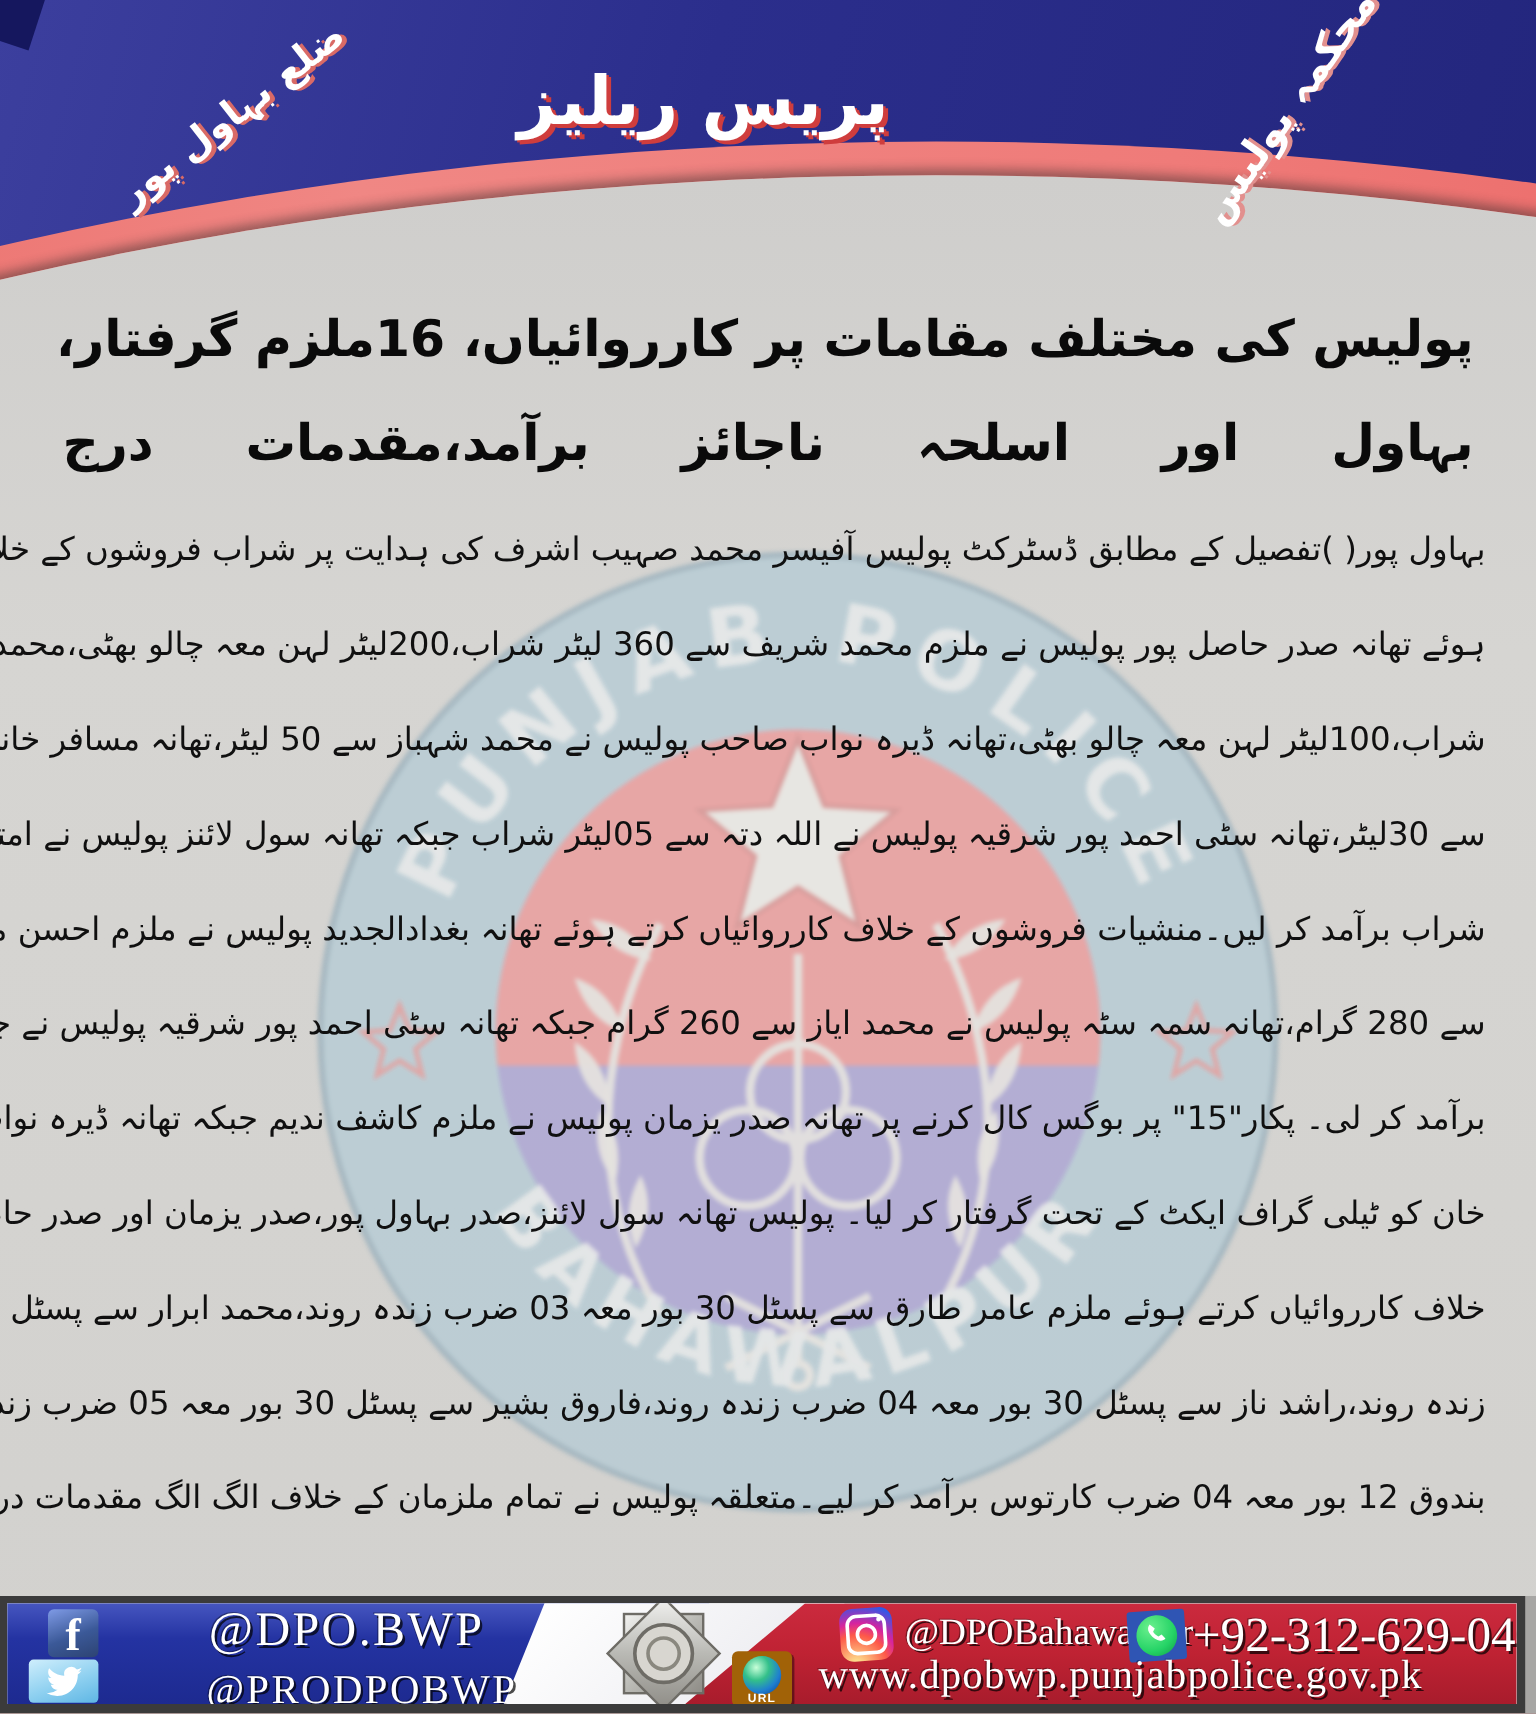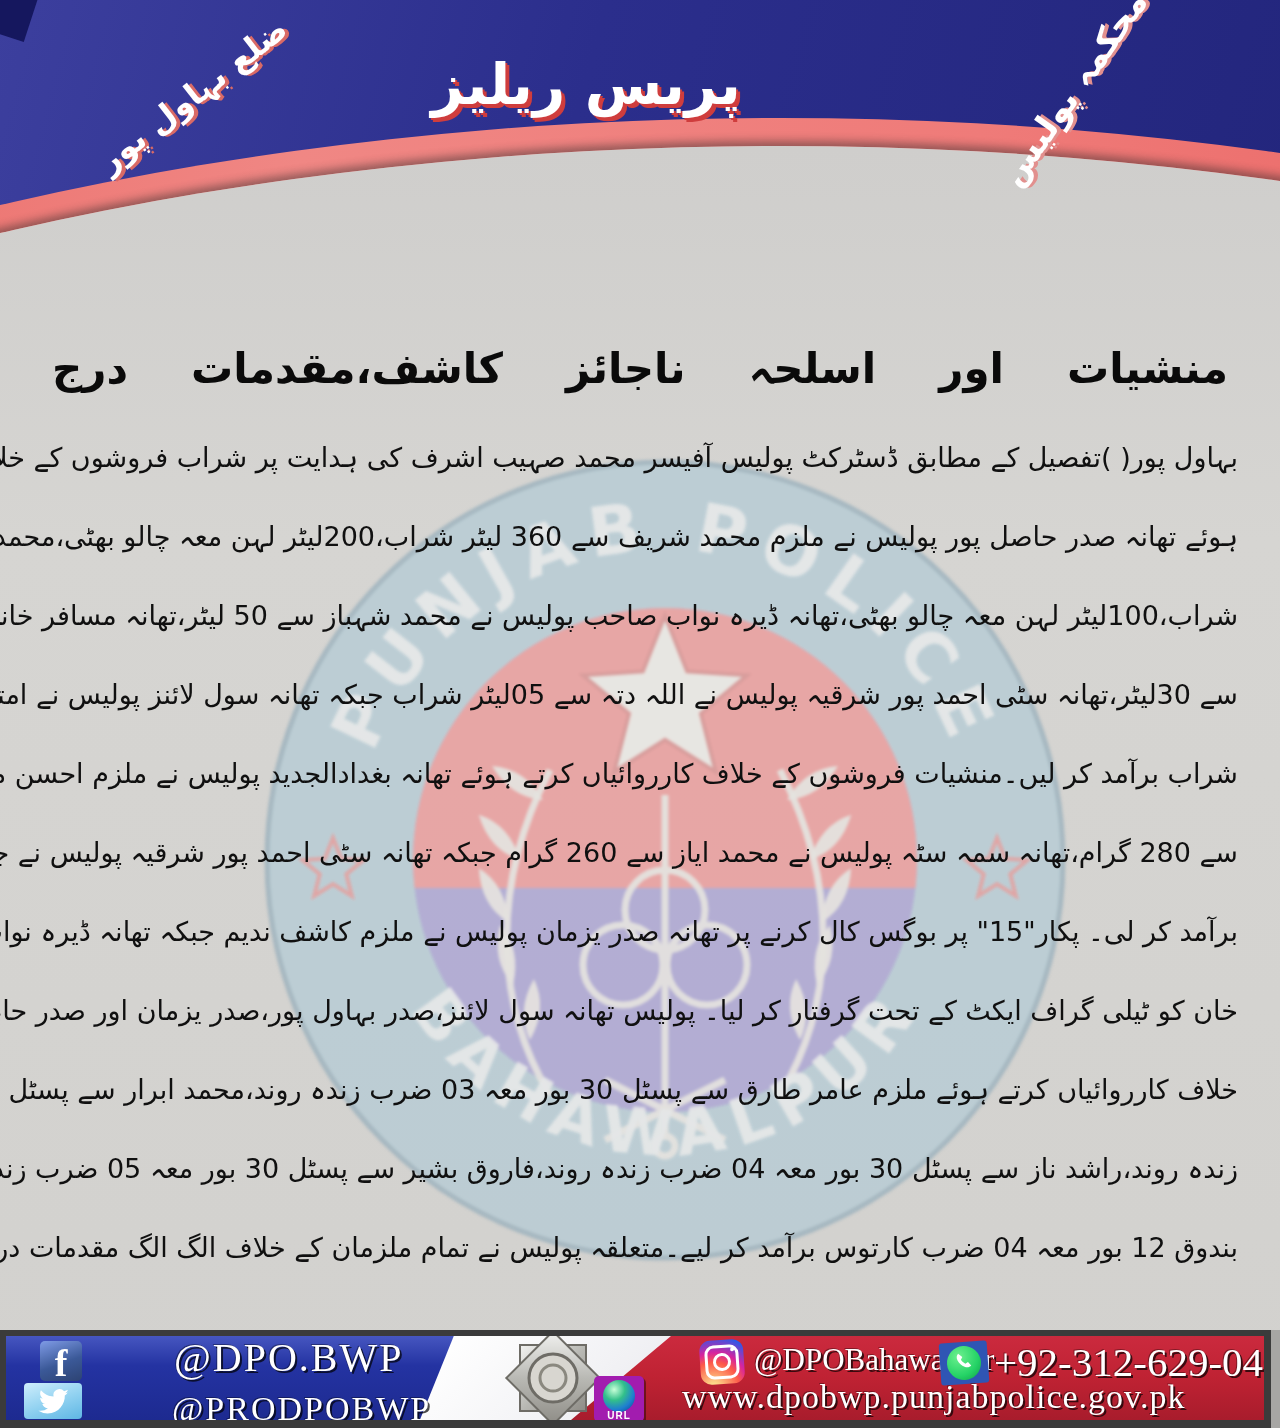--- a/index.html
+++ b/index.html
@@ -73,22 +73,22 @@
     background:radial-gradient(circle at 28% 108%,#fdf497 0%,#fd5949 45%,#d6249f 62%,#285aeb 92%);}
   .ig-icon::before{content:"";position:absolute;left:5px;top:5px;right:5px;bottom:5px;
     border:3px solid #fff;border-radius:9px;}
   .ig-icon::after{content:"";position:absolute;left:13px;top:13px;width:12px;height:12px;
     border:3px solid #fff;border-radius:50%;}
   .ig-dot{position:absolute;right:9px;top:8px;width:4px;height:4px;border-radius:50%;background:#fff;}
   .wa-icon{position:absolute;left:934px;top:6px;width:48px;height:42px;
     background:#2f55b4;transform:rotate(-4deg);border-radius:3px;}
   .wa-bubble{position:absolute;left:7px;top:4px;width:34px;height:34px;border-radius:50%;
     background:radial-gradient(circle at 35% 30%,#6cf08e,#25d366 60%,#0f9c46);}
-  .url-icon{position:absolute;left:588px;top:40px;width:50px;height:46px;border-radius:5px;
-    background:#a21caf;box-shadow:2px 2px 0 rgba(0,0,0,.4);}
+  .url-icon{position:absolute;left:604px;top:40px;width:50px;height:46px;border-radius:5px;
+    background:#a16207;box-shadow:2px 2px 0 rgba(0,0,0,.4);}
   .url-globe{position:absolute;left:9px;top:4px;width:32px;height:32px;border-radius:50%;
     background:radial-gradient(circle at 35% 30%,#c8ffd8,#33c08a 35%,#1f7fd0 65%,#0a3a8a 100%);}
   .url-label{position:absolute;left:0;bottom:1px;width:100%;text-align:center;
     color:#fff;font-size:10px;font-weight:bold;font-family:"Liberation Sans",sans-serif;
     letter-spacing:1px;text-shadow:none;}
   .badge{position:absolute;left:472px;top:-6px;width:150px;height:96px;}
 </style>
 </head>
 <body>
 
@@ -175,21 +175,22 @@
       <path id="arcBot" d="M125,420 A295,295 0 0 0 715,420"></path>
     </defs>
     <text font-family="DejaVu Sans, sans-serif" font-size="68" font-weight="bold" fill="#e9ecee" letter-spacing="13" opacity="0.95">
       <textPath href="#arcTop" startOffset="50%" text-anchor="middle">PUNJAB POLICE</textPath>
     </text>
     <text font-family="DejaVu Sans, sans-serif" font-size="64" font-weight="bold" fill="#e9ecee" letter-spacing="11" opacity="0.95">
       <textPath href="#arcBot" startOffset="50%" text-anchor="middle">BAHAWALPUR</textPath>
     </text>
   </svg>
 
-  <div class="headline hl2">منشیات اور اسلحہ ناجائز کاشف،مقدمات درج</div>
+  <div class="headline hl1">پولیس کی مختلف مقامات پر کارروائیاں، 16ملزم گرفتار،</div>
+  <div class="headline hl2">بہاول اور اسلحہ ناجائز برآمد،مقدمات درج</div>
 
   <div class="bline" style="top:442px">بہاول پور(        )تفصیل کے مطابق ڈسٹرکٹ پولیس آفیسر محمد صہیب اشرف کی ہدایت پر شراب فروشوں کے خلاف کارروائیاں کرتے</div>
   <div class="bline" style="top:521px">ہوئے تھانہ صدر حاصل پور پولیس نے ملزم محمد شریف سے 360 لیٹر شراب،200لیٹر لہن معہ چالو بھٹی،محمد عباس سے 120لیٹر</div>
   <div class="bline" style="top:600px">شراب،100لیٹر لہن معہ چالو بھٹی،تھانہ ڈیرہ نواب صاحب پولیس نے محمد شہباز سے 50 لیٹر،تھانہ مسافر خانہ پولیس نے محمد شوکت</div>
   <div class="bline" style="top:679px">سے 30لیٹر،تھانہ سٹی احمد پور شرقیہ پولیس نے اللہ دتہ سے 05لیٹر شراب جبکہ تھانہ سول لائنز پولیس نے امتیاز مسیح سے 05عدد بوتلیں ولائتی</div>
   <div class="bline" style="top:758px">شراب برآمد کر لیں۔منشیات فروشوں کے خلاف کارروائیاں کرتے ہوئے تھانہ بغدادالجدید پولیس نے ملزم احسن مسیح</div>
   <div class="bline" style="top:837px">سے 280 گرام،تھانہ سمہ سٹہ پولیس نے محمد ایاز سے 260 گرام جبکہ تھانہ سٹی احمد پور شرقیہ پولیس نے جمشید اختر سے 200 گرام چرس</div>
   <div class="bline" style="top:916px">برآمد کر لی۔ پکار"15" پر بوگس کال کرنے پر تھانہ صدر یزمان پولیس نے ملزم کاشف ندیم جبکہ تھانہ ڈیرہ نواب صاحب پولیس نے عباس</div>
   <div class="bline" style="top:995px">خان کو ٹیلی گراف ایکٹ کے تحت گرفتار کر لیا۔ پولیس تھانہ سول لائنز،صدر بہاول پور،صدر یزمان اور صدر حاصل پور نے اسلحہ ناجائز کے</div>
   <div class="bline" style="top:1074px">خلاف کارروائیاں کرتے ہوئے ملزم عامر طارق سے پسٹل 30 بور معہ 03 ضرب زندہ روند،محمد ابرار سے پسٹل 30 بور معہ 03 ضرب</div>

